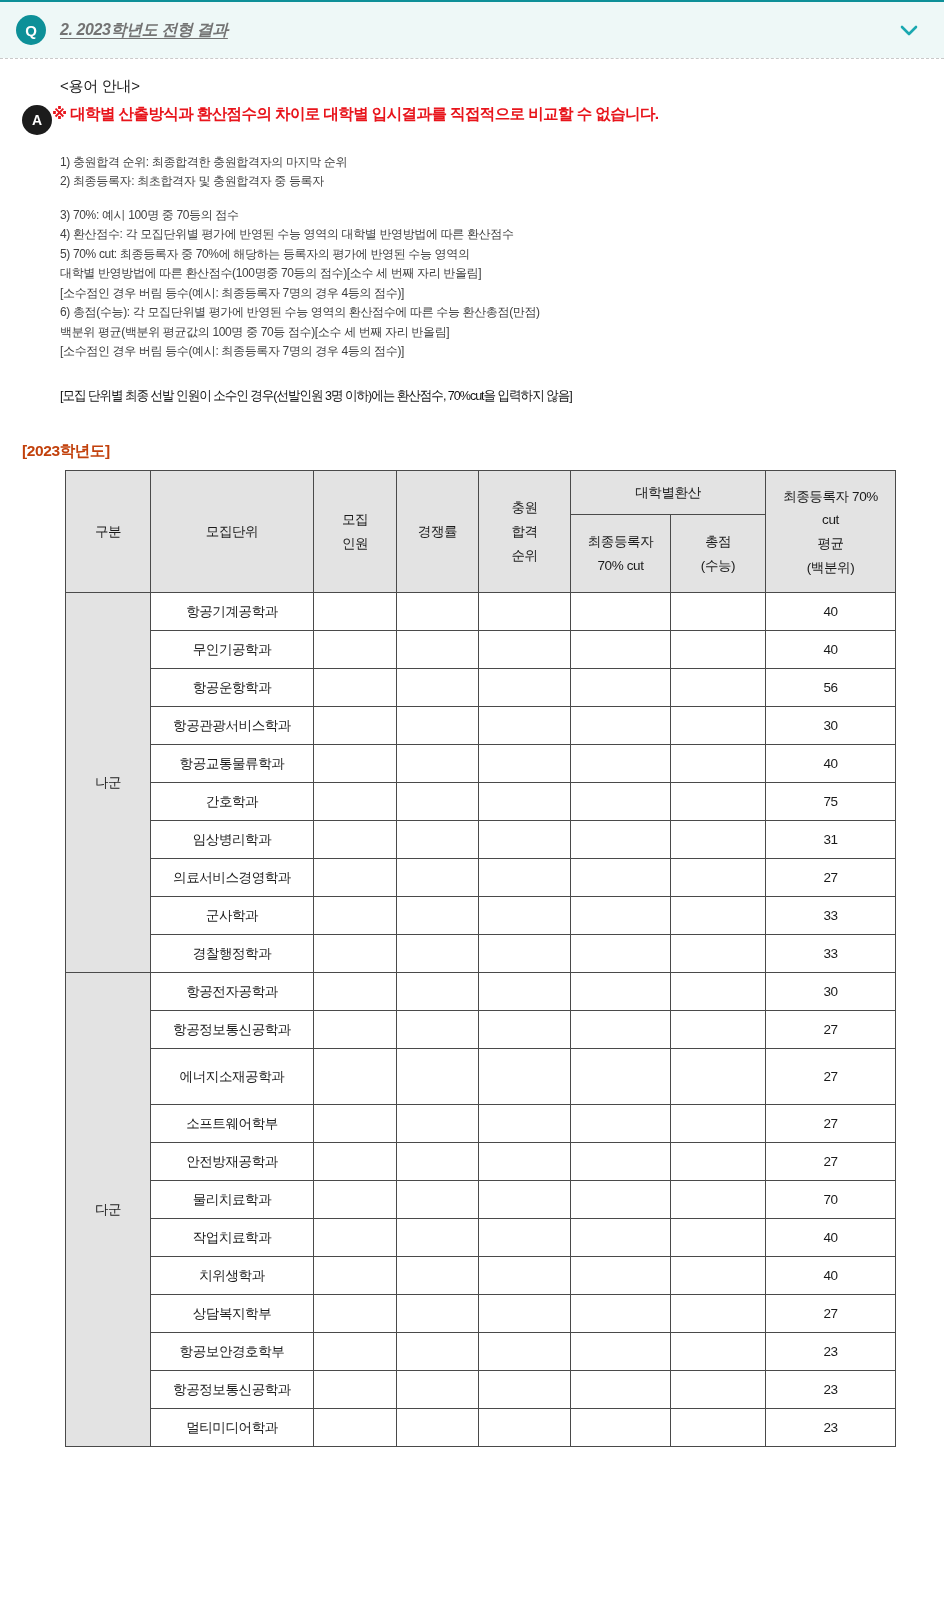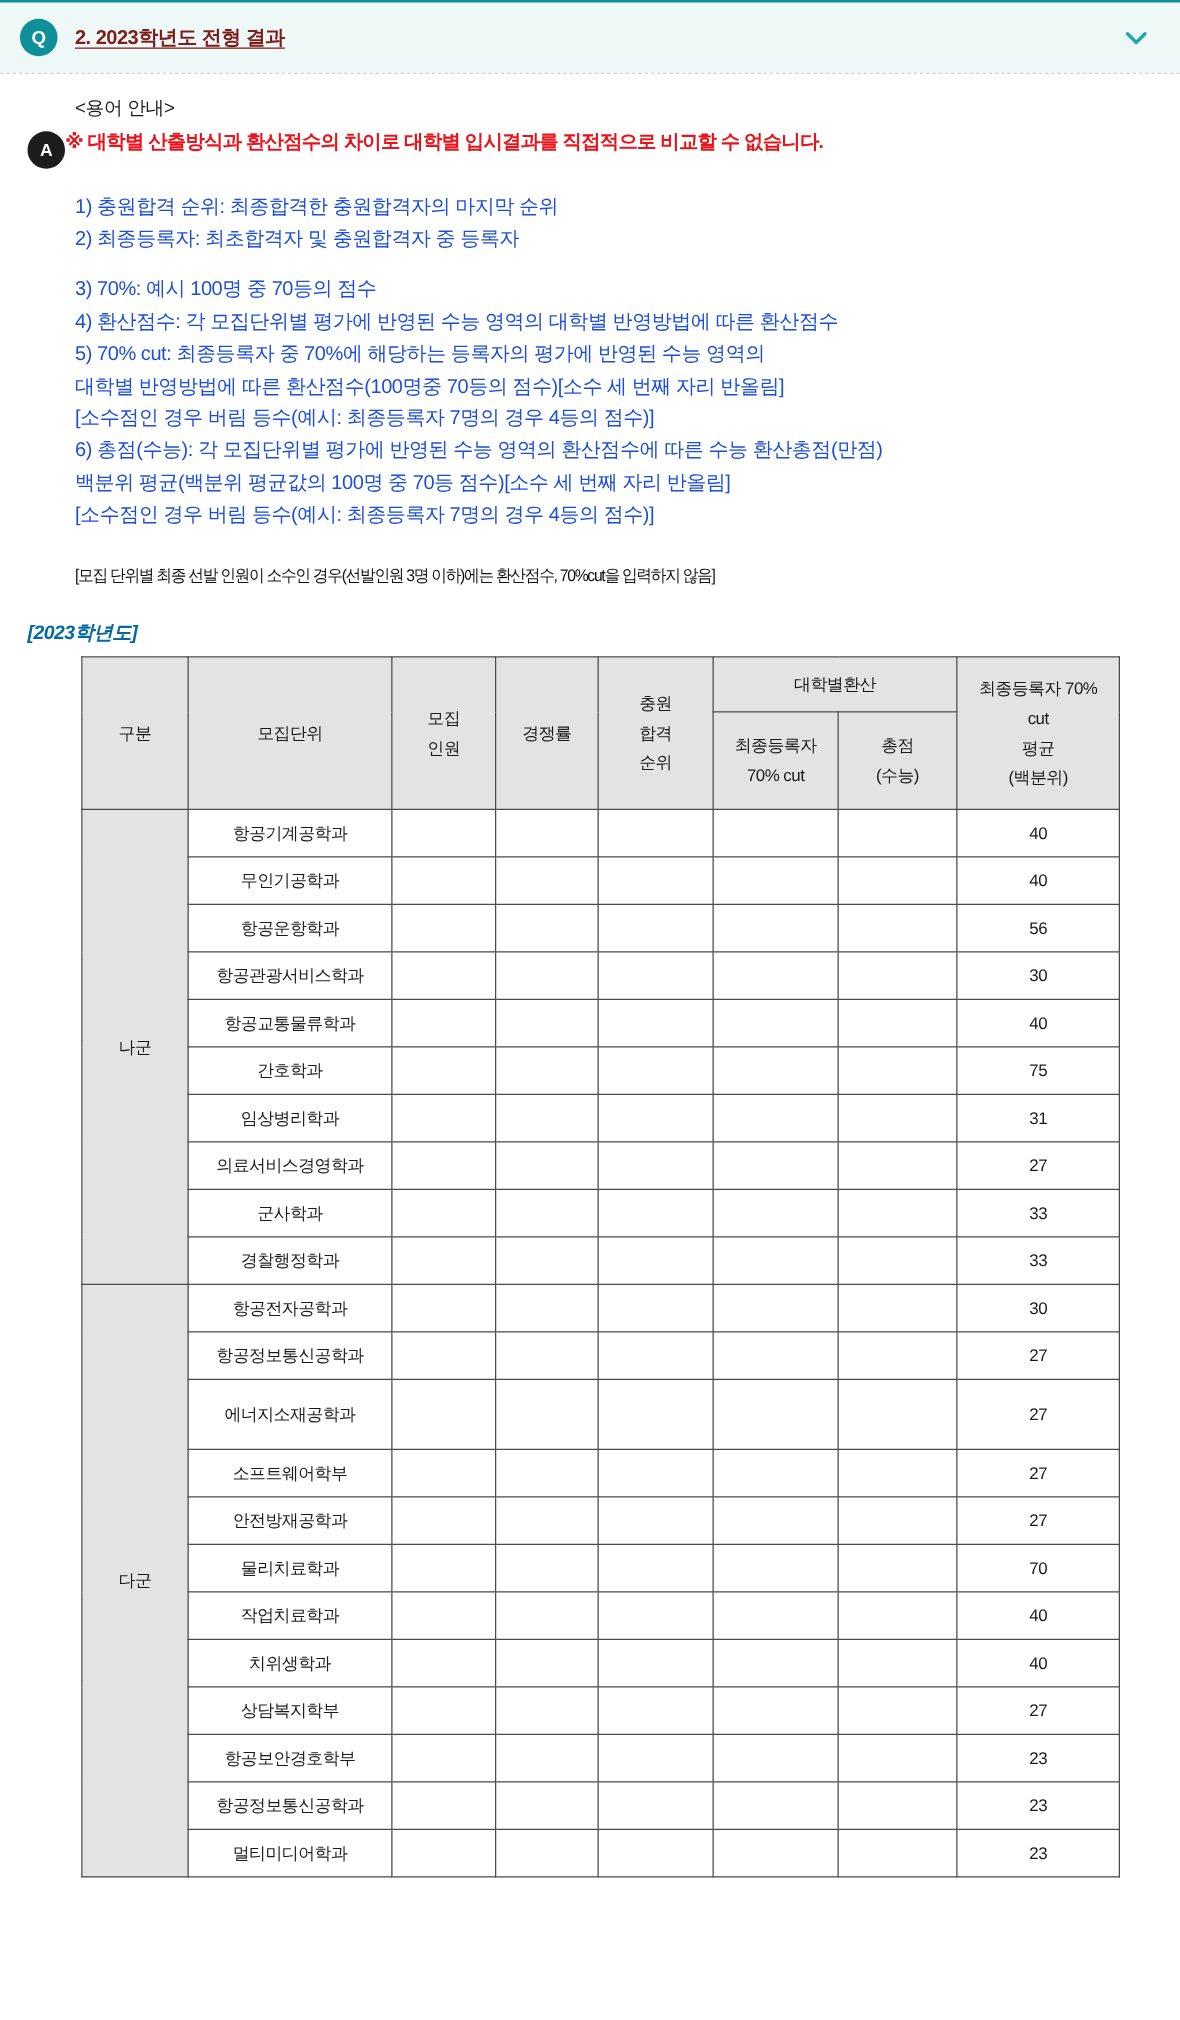--- a/index.html
+++ b/index.html
@@ -42,24 +42,25 @@
     font-weight: bold;
     letter-spacing: 0;
   }
   .badge-q { background: #0d9098; }
   .badge-a { background: #1c1c1c; font-size: 14px; }
 
   .faq-title {
     margin-left: 14px;
     font-size: 16px;
     font-weight: bold;
-    color: #7f1d1d;
+    color: #737373;
     text-decoration: underline;
     text-underline-offset: 3px;
     letter-spacing: -0.4px;
+    font-style: italic;
   }
   .chevron {
     position: absolute;
     right: 22px;
     top: 50%;
     transform: translateY(-50%);
     width: 26px;
     height: 26px;
     display: flex;
     align-items: center;
@@ -96,45 +97,44 @@
     font-size: 15.5px;
     letter-spacing: -0.6px;
     line-height: 1.3;
   }
 
   .notes {
     margin: 18px 0 0 38px;
     letter-spacing: -0.35px;
   }
   .note-line {
-    font-size: 16px;
+    font-size: 12px;
     line-height: 1.62;
-    color: #1d4ed8;
+    color: #404040;
     white-space: nowrap;
   }
   .note-gap { height: 14px; }
 
   .small-note {
     margin: 26px 0 0 38px;
     font-size: 13.5px;
     letter-spacing: -1.1px;
     color: #111111;
     transform: scaleX(0.93);
     transform-origin: left center;
     white-space: nowrap;
   }
 
   
   .table-caption {
-    margin: 26px 0 8px 22px;
+    margin: 36px 0 8px 22px;
     font-size: 15.5px;
     font-weight: bold;
-    color: #0369a1;
+    color: #c2410c;
     letter-spacing: -0.4px;
-    font-style: italic;
   }
   .table-wrap {
     margin: 0 22px 0 65px;
     padding-right: 0;
   }
   table.result {
     border-collapse: collapse;
     width: 830px;
     table-layout: fixed;
     font-size: 13.5px;

